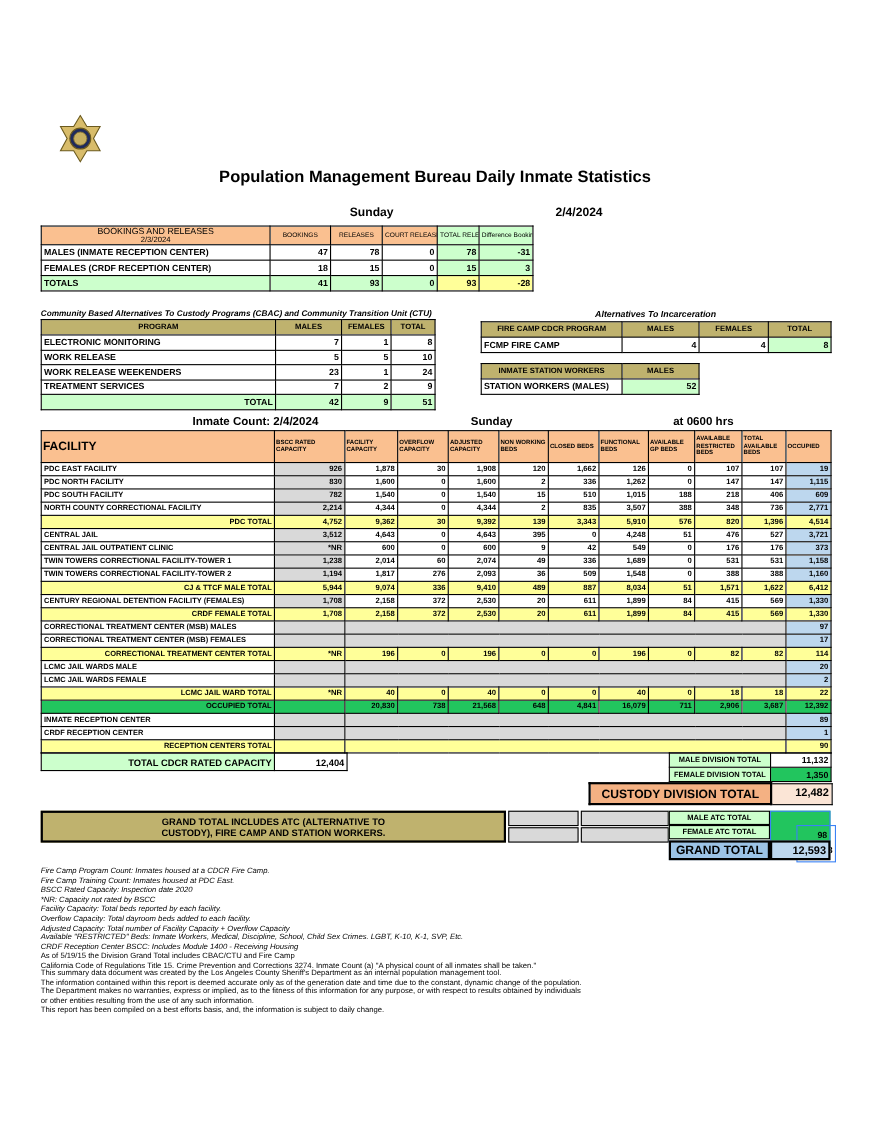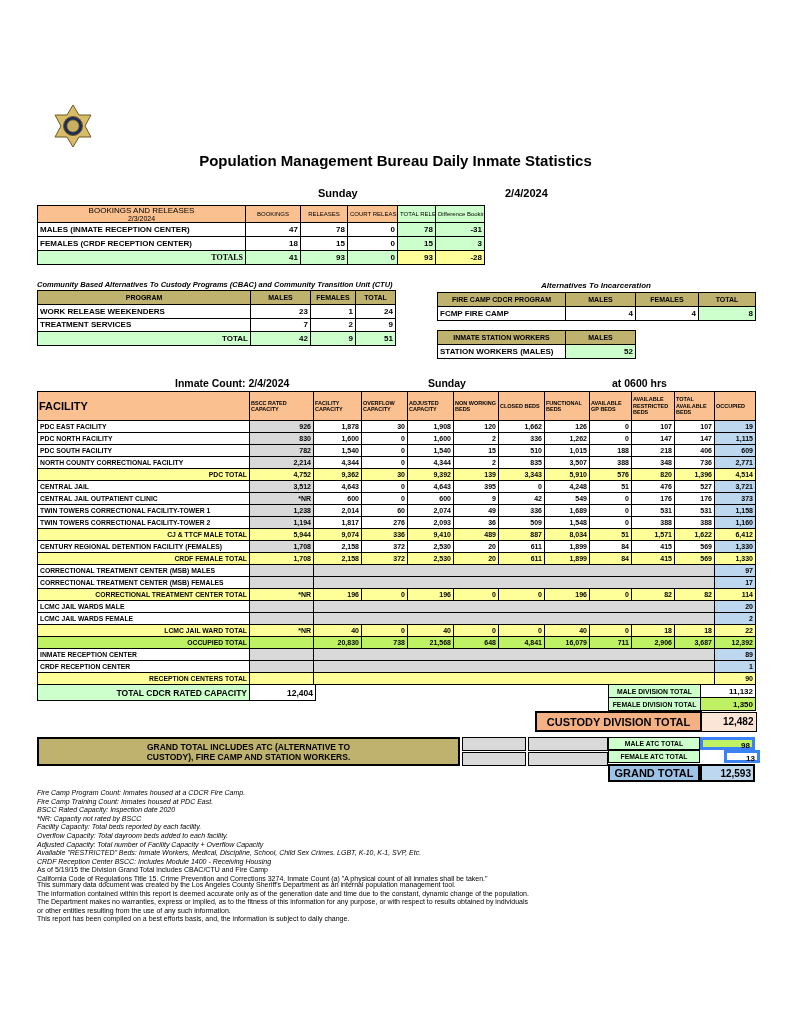--- a/index.html
+++ b/index.html
@@ -16,21 +16,21 @@
   table{border-collapse:collapse;table-layout:fixed;}
   td,th{border:1px solid #000;padding:0 2px;overflow:hidden;white-space:nowrap;}
   .num{text-align:right;font-weight:bold;}
   
   .bookings{position:absolute;left:37px;top:205px;width:447px;font-size:8px;}
   .bookings th{font-size:6px;font-weight:normal;text-align:center;}
   .bookings .bighead{font-size:8px;}
   .bookings td{height:13px;font-size:8px;}
   .peach{background:#FAC090;}
   .green{background:#CCFFCC;}
-  .palegreen{background:#bef264;}
+  .palegreen{background:#22c55e;}
   .yellow{background:#FFFF99;}
   .gray{background:#D9D9D9;}
   .blue{background:#BDD7EE;}
   .tan{background:#BFB26E;}
   .rowlabel{font-weight:bold;font-size:7.5px;}
   
   .cbac-title{position:absolute;left:37px;top:280px;font-size:7.5px;font-weight:bold;font-style:italic;}
   .cbac{position:absolute;left:37px;top:290px;width:358px;}
   .cbac th{font-size:7px;text-align:center;height:13px;}
   .cbac td{height:12.5px;font-size:8px;}
@@ -60,22 +60,22 @@
   .custody .clab{font-size:11px;font-weight:bold;text-align:center;background:#F4B183;border:2px solid #000;}
   .custody .cval{font-size:10px;font-weight:bold;text-align:right;background:#FBE5D6;}
   
   .grand{position:absolute;left:37px;top:737px;width:718px;height:52px;}
   .grand .tanbox{position:absolute;left:0;top:0;width:423px;height:29px;background:#BFB26E;
                  border:2px solid #000;box-sizing:border-box;display:flex;flex-direction:column;
                  align-items:center;justify-content:center;font-size:8.5px;font-weight:bold;text-align:center;line-height:10px;}
   .grand .gcell{position:absolute;box-sizing:border-box;border:1px solid #000;background:#D9D9D9;height:14px;}
   .grand .glab{position:absolute;box-sizing:border-box;border:1px solid #000;background:#CCFFCC;
                height:13px;font-size:6.8px;font-weight:bold;text-align:center;line-height:12px;}
-  .grand .gval{position:absolute;box-sizing:border-box;border:3px solid #3b82f6;height:13px;
-               font-size:8px;font-weight:bold;text-align:right;padding:0 2px;line-height:12px;}
+  .grand .gval{position:absolute;box-sizing:border-box;border:1px solid #3b82f6;height:13px;
+               font-size:8px;font-weight:bold;text-align:right;padding:16px 2px;line-height:12px;}
   .grand .grandlab{position:absolute;box-sizing:border-box;border:2px solid #000;background:#9CC3E6;
                height:18px;font-size:11px;font-weight:bold;text-align:center;line-height:15px;}
   .grand .grandval{position:absolute;box-sizing:border-box;border:2px solid #000;background:#BDD7EE;
                height:18px;font-size:10px;font-weight:bold;text-align:right;padding:0 2px;line-height:15px;}
   
   .footnotes{position:absolute;left:37px;top:789px;font-size:7px;line-height:8.6px;}
   .footnotes .it{font-style:italic;}
   .disclaimer{position:absolute;left:37px;top:881px;font-size:7px;line-height:8.6px;}
 </style>
 </head>
@@ -130,21 +130,21 @@
         </tr>
         <tr>
           <td class="rowlabel">FEMALES (CRDF RECEPTION CENTER)</td>
           <td class="num">18</td>
           <td class="num">15</td>
           <td class="num">0</td>
           <td class="num green">15</td>
           <td class="num green">3</td>
         </tr>
         <tr>
-          <td class="rowlabel green" style="text-align: right; font-family: Liberation Serif, serif;">TOTALS</td>
+          <td class="rowlabel green" style="text-align: left;">TOTALS</td>
           <td class="num green">41</td>
           <td class="num green">93</td>
           <td class="num green">0</td>
           <td class="num yellow">93</td>
           <td class="num yellow">-28</td>
         </tr>
       </tbody>
   </table>
 
   <div class="cbac-title">Community Based Alternatives To Custody Programs (CBAC) and Community Transition Unit (CTU)</div>
@@ -157,20 +157,32 @@
       </colgroup>
     <thead>
         <tr>
           <th class="tan">PROGRAM</th>
           <th class="tan">MALES</th>
           <th class="tan">FEMALES</th>
           <th class="tan">TOTAL</th>
         </tr>
       </thead>
       <tbody>
+        <tr>
+          <td class="rowlabel">ELECTRONIC MONITORING</td>
+          <td class="num">7</td>
+          <td class="num">1</td>
+          <td class="num">8</td>
+        </tr>
+        <tr>
+          <td class="rowlabel">WORK RELEASE</td>
+          <td class="num">5</td>
+          <td class="num">5</td>
+          <td class="num">10</td>
+        </tr>
         <tr>
           <td class="rowlabel">WORK RELEASE WEEKENDERS</td>
           <td class="num">23</td>
           <td class="num">1</td>
           <td class="num">24</td>
         </tr>
         <tr>
           <td class="rowlabel">TREATMENT SERVICES</td>
           <td class="num">7</td>
           <td class="num">2</td>

